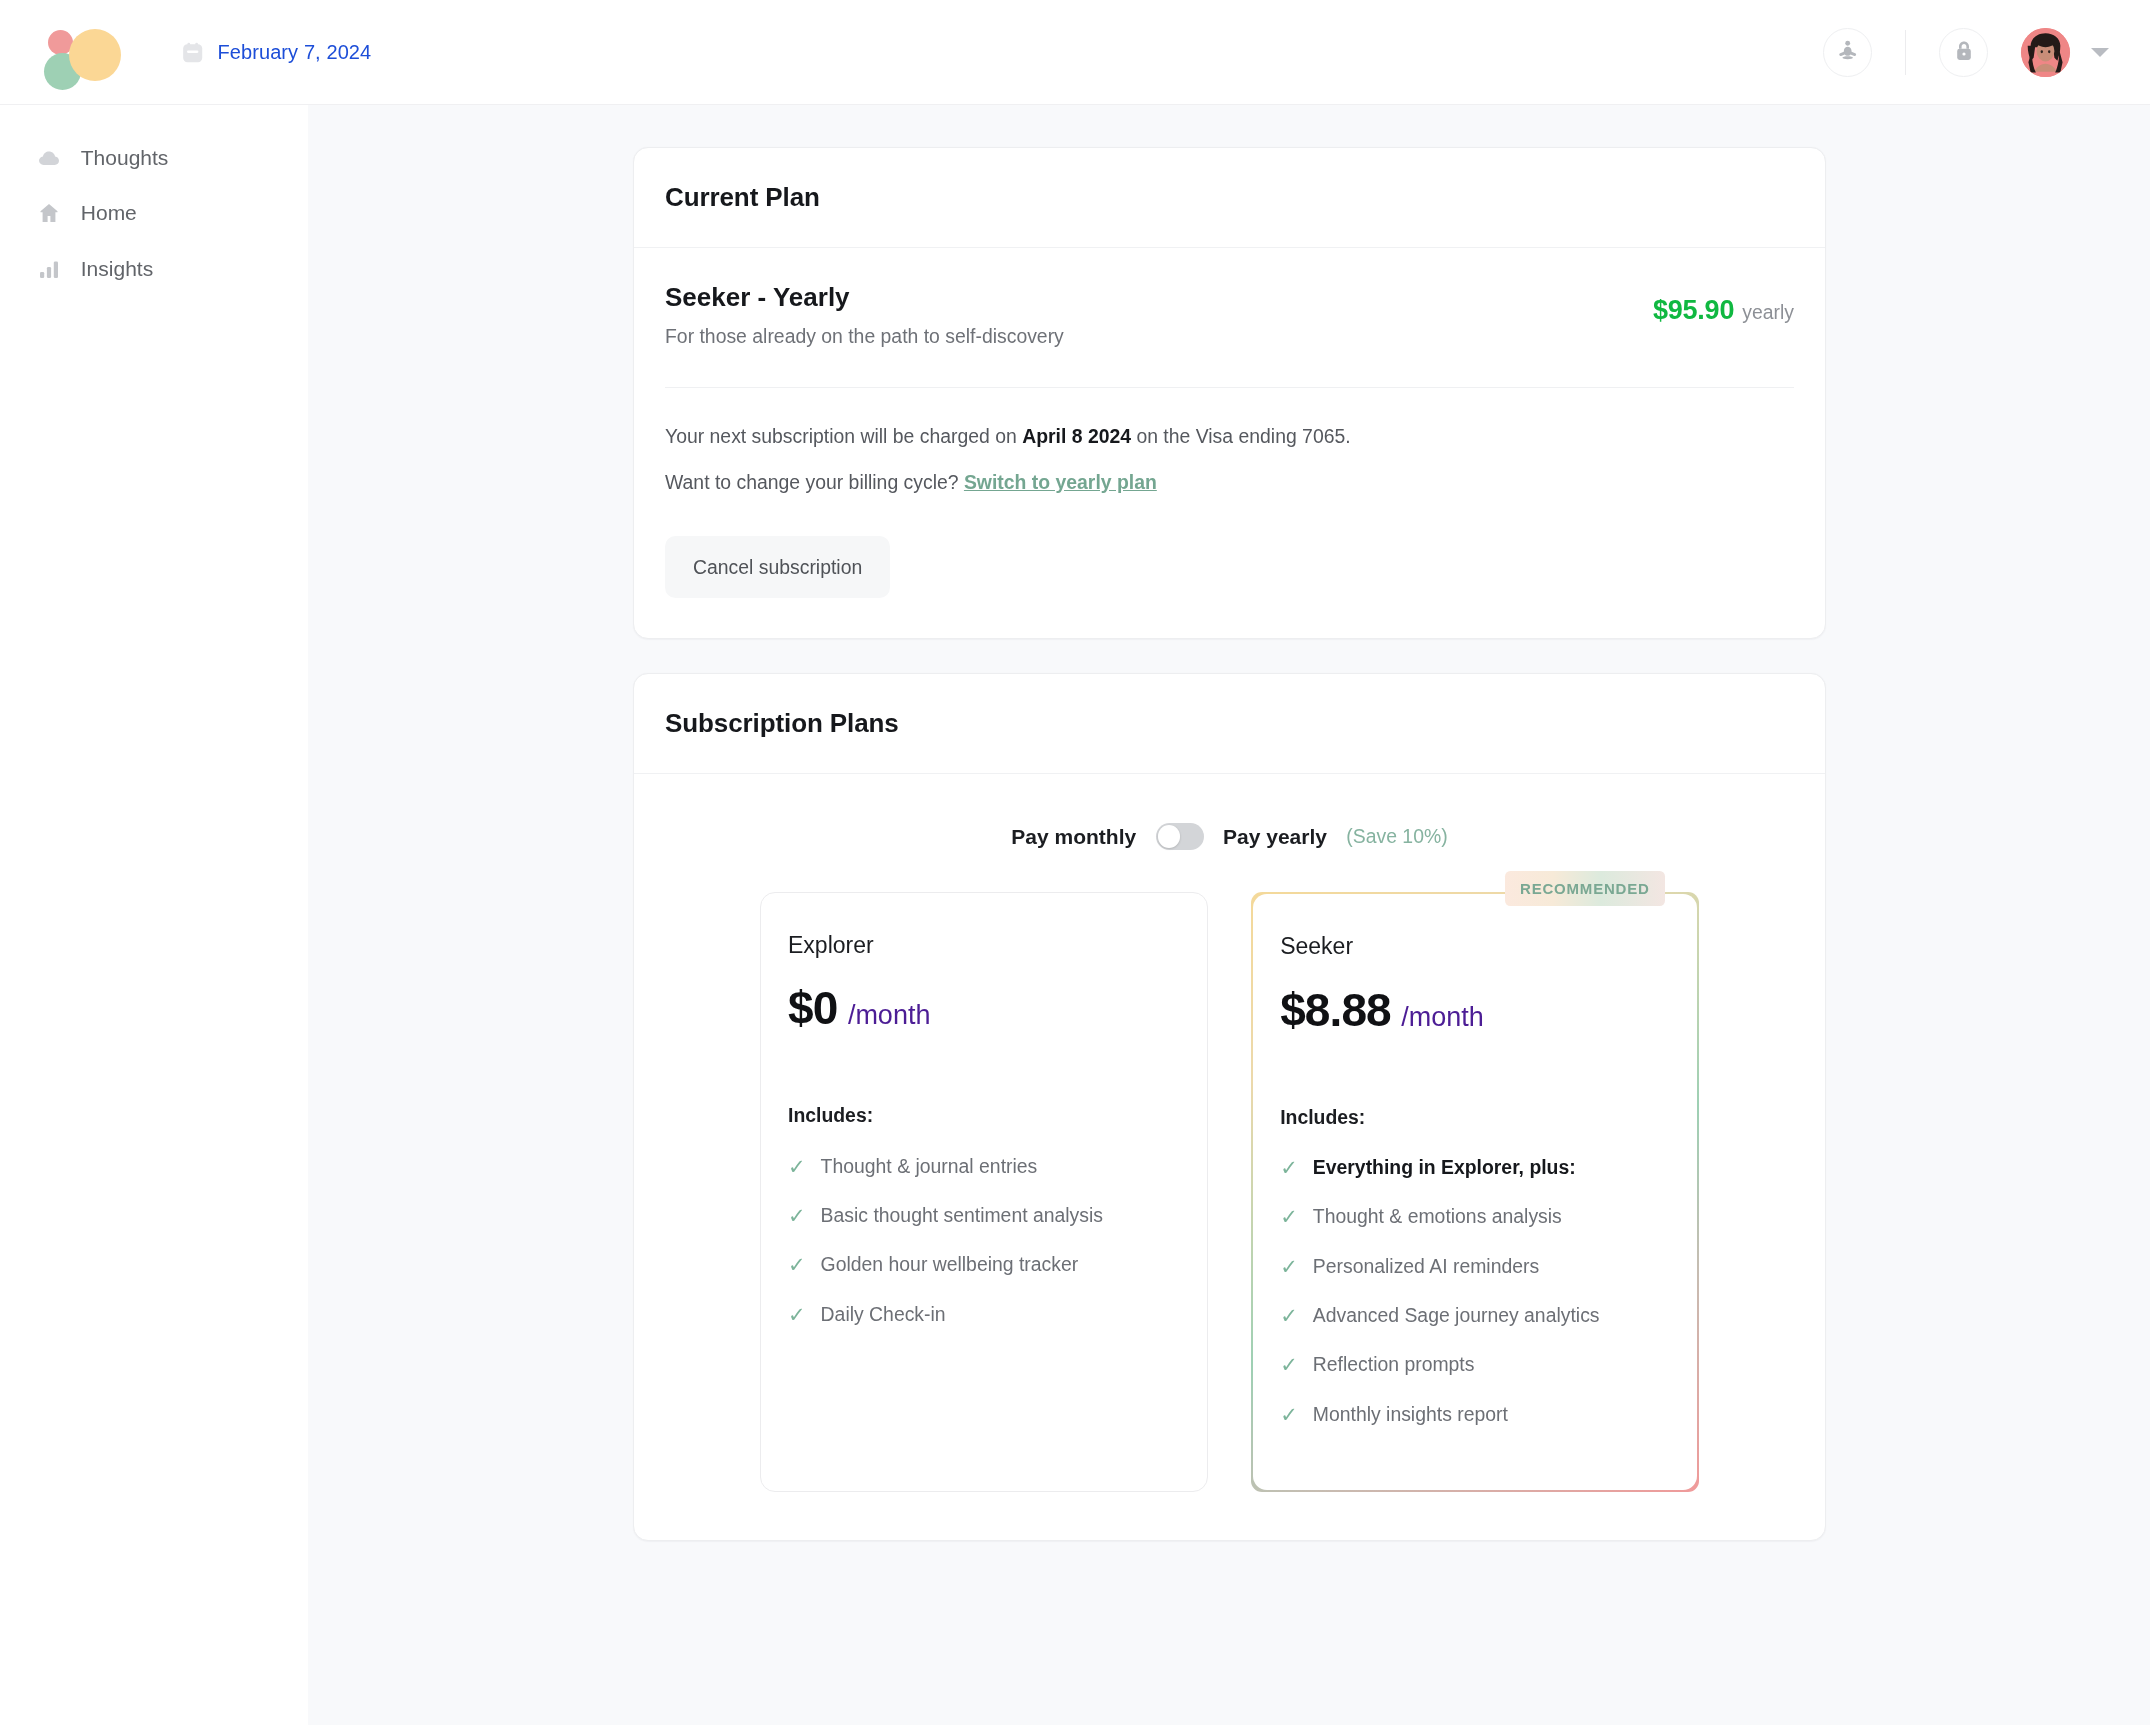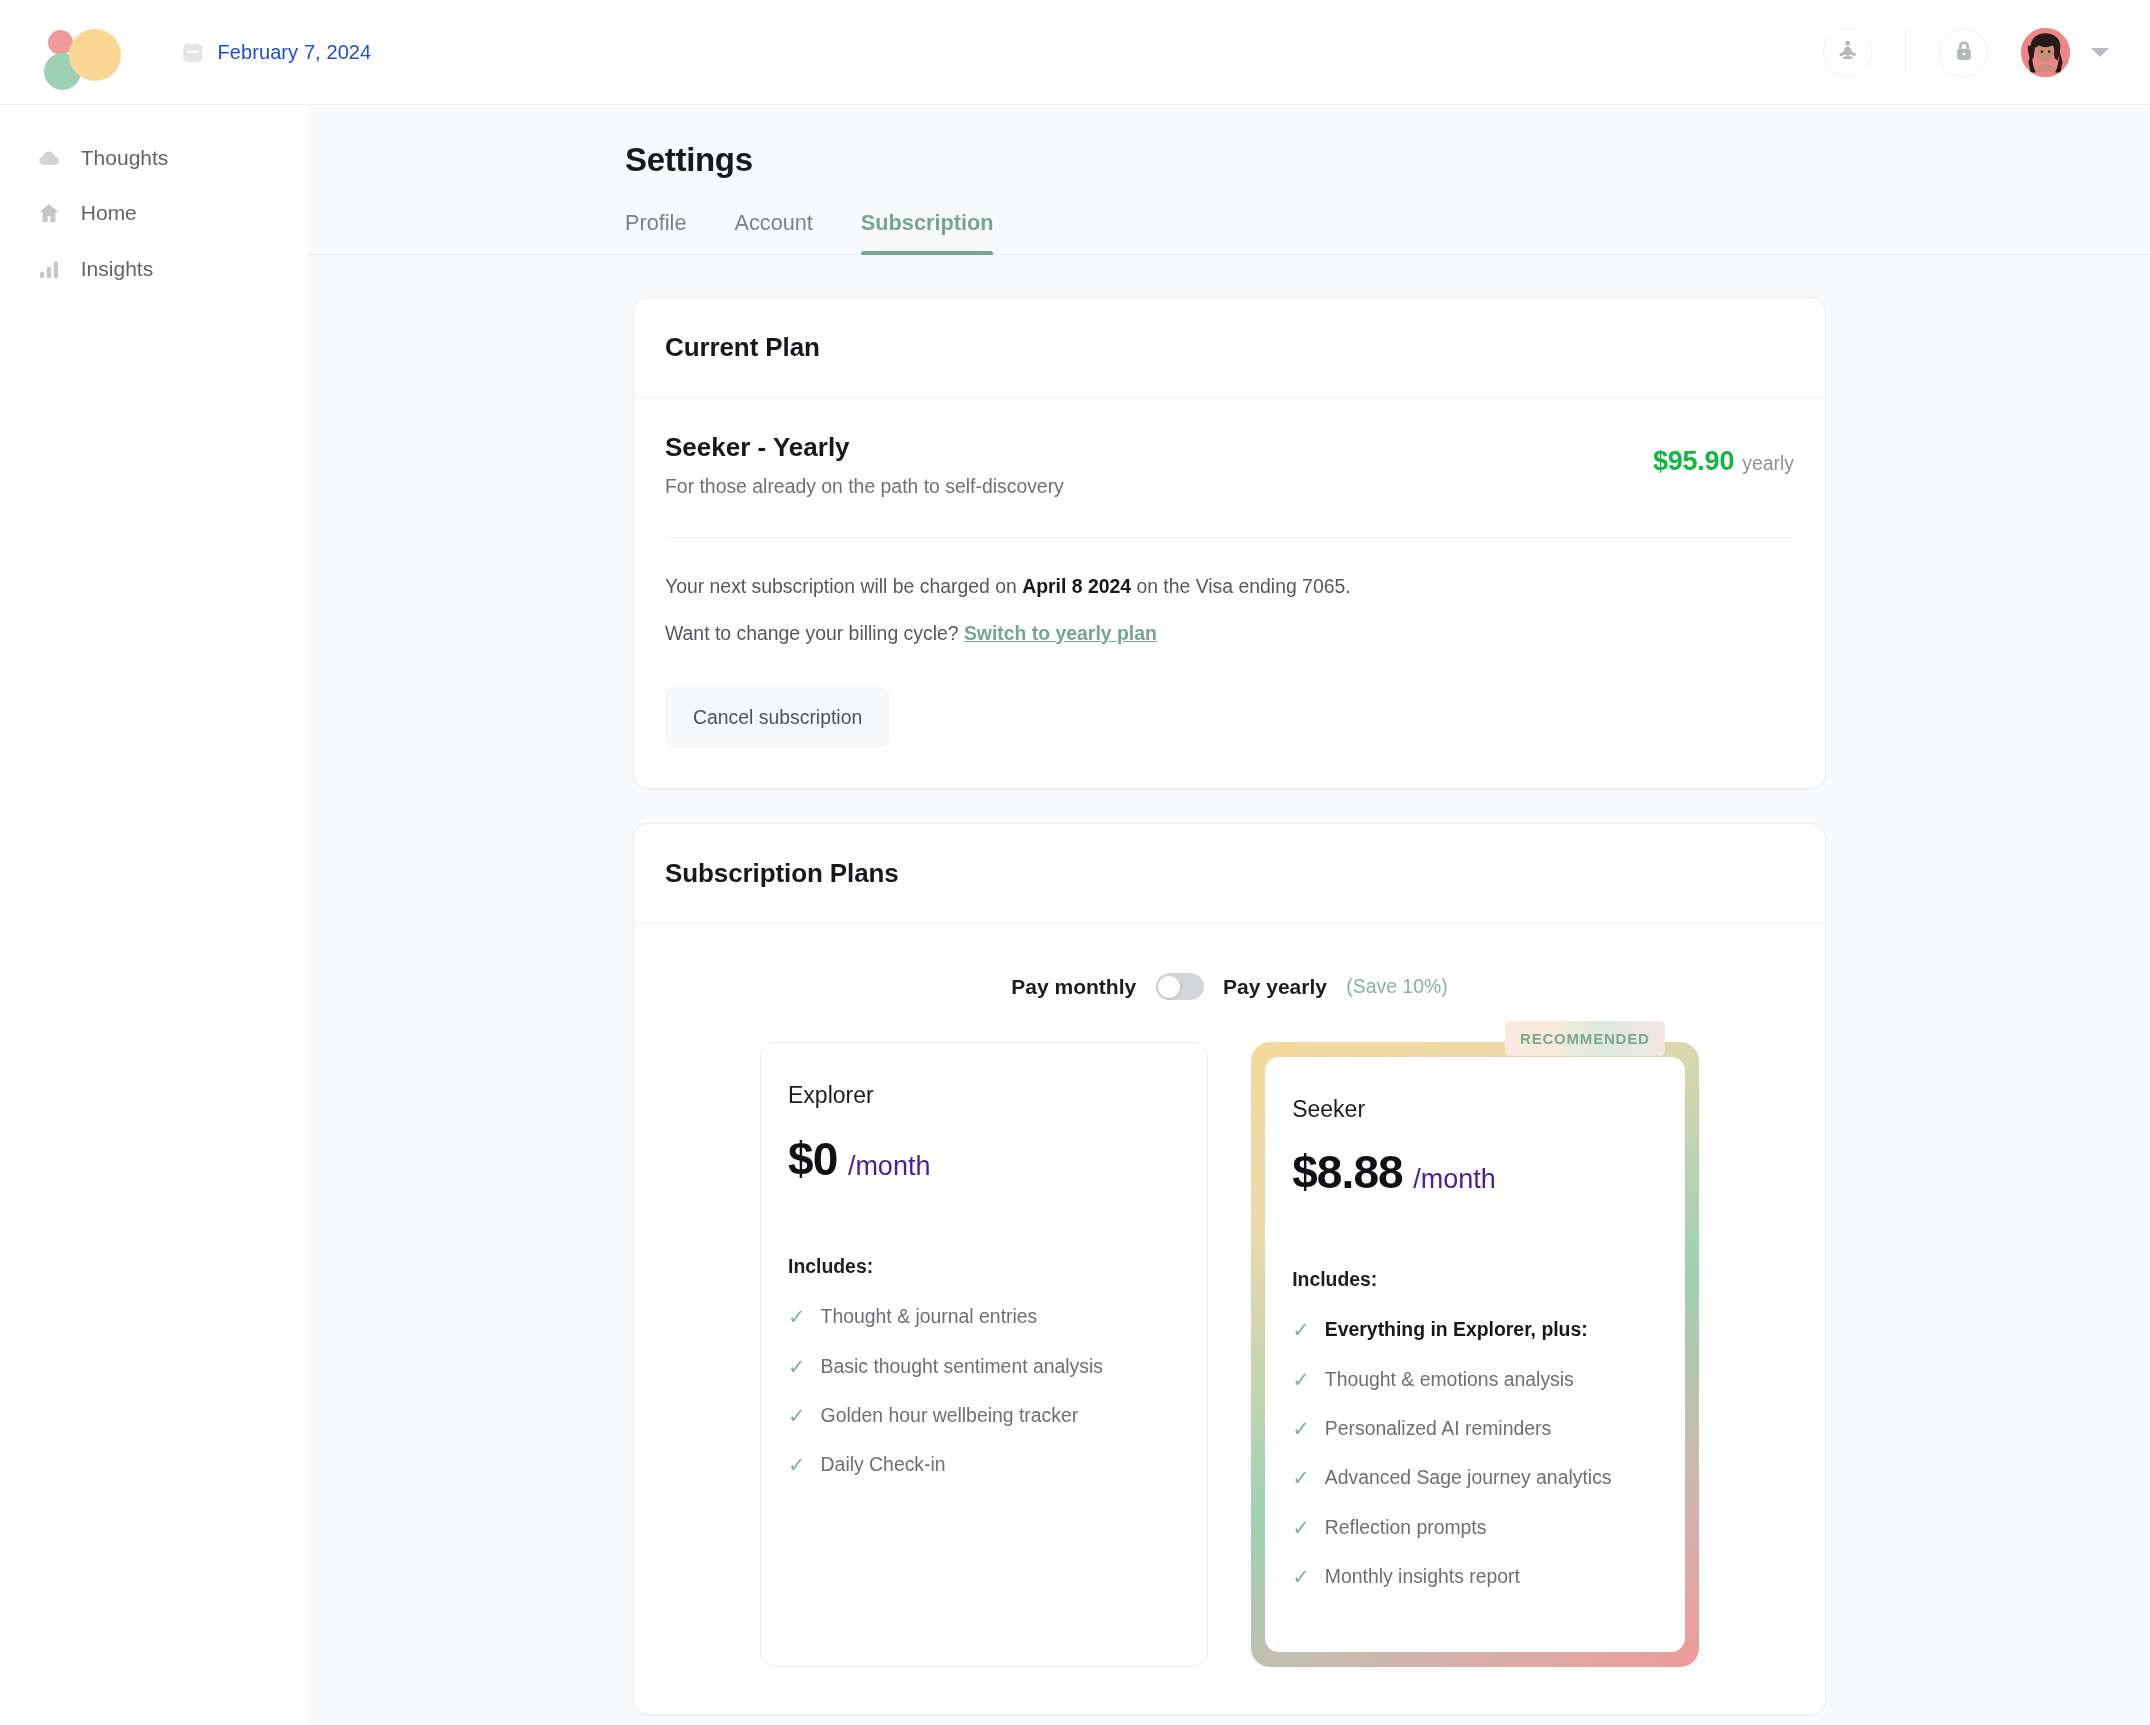--- a/index.html
+++ b/index.html
@@ -113,23 +113,23 @@
   .save-note { font-size: 19.4px; color:#86b3a0; }
 
   
   .plans { display:flex; justify-content:center; gap: 43px; padding: 0 0 7.5px 0; }
 
   .plan-card {
     width: 448px; background:#fff; border:0.7px solid #ececee;
     border-radius: 15px; padding: 39px 27px 40px 27px; position:relative;
   }
   .plan-card.recommended {
-    border: none; padding: 12px;
+    border: none; padding: 0;
     background: linear-gradient(150deg,#f4d99a 0%, #ecd9ab 22%, #9ed0b4 55%, #c6bdb2 74%, #f09a9a 100%);
-    border-radius: 19px;
+    border-radius: 11px;
   }
   .plan-card.recommended > .inner {
     margin: 2.2px; background:#fff; border-radius: 14px;
     padding: 39px 27px 40px 27px; height: calc(100% - 4.5px);
   }
   .badge-rec {
     position:absolute; top:-21px; left: 254px;
     background: linear-gradient(90deg,#fbe9de 0%, #f7ead8 30%, #dceadd 60%, #f3e6e2 100%);
     color:#7aa893; font-size: 15px; font-weight:700; letter-spacing:0.8px;
     padding: 9px 15px; border-radius: 5.2px; z-index: 3;
@@ -239,28 +239,20 @@
             <rect x="9.9" y="10" width="4.2" height="11" rx="1.3"></rect>
             <rect x="16.8" y="4.5" width="4.2" height="16.5" rx="1.3"></rect>
           </svg>
         </span>
         <span class="nav-label">Insights</span>
       </div>
     </nav>
 
     <main class="main">
 
-      <div class="page-head">
-        <h1 class="page-title">Settings</h1>
-        <div class="tabs">
-          <button class="tab">Profile</button>
-          <button class="tab">Account</button>
-          <button class="tab active">Subscription</button>
-        </div>
-      </div>
 
       <div class="content">
 
         <section class="card">
           <div class="card-header">
             <h2>Current Plan</h2>
           </div>
           <div class="card-body">
 
             <div class="plan-row">

